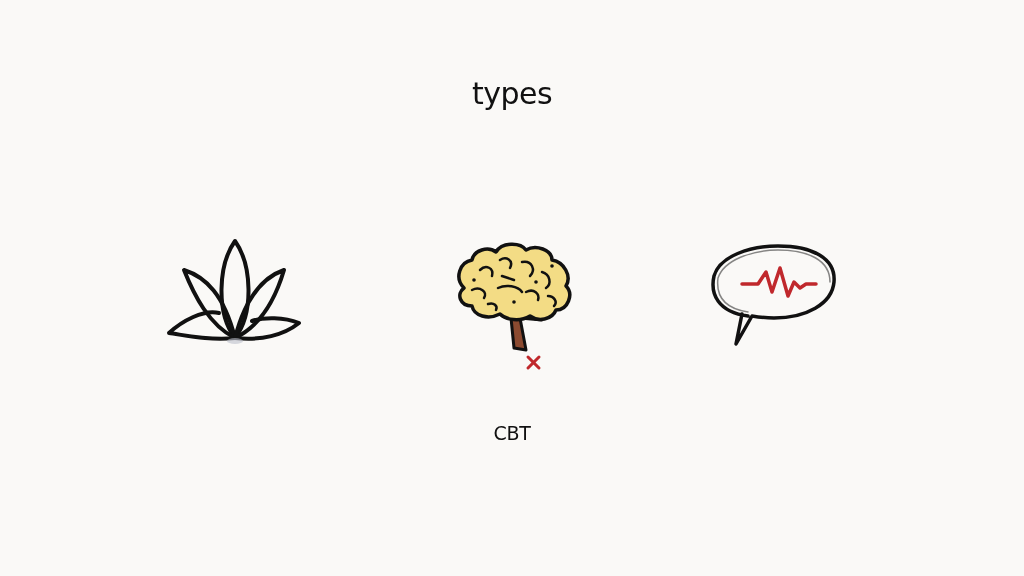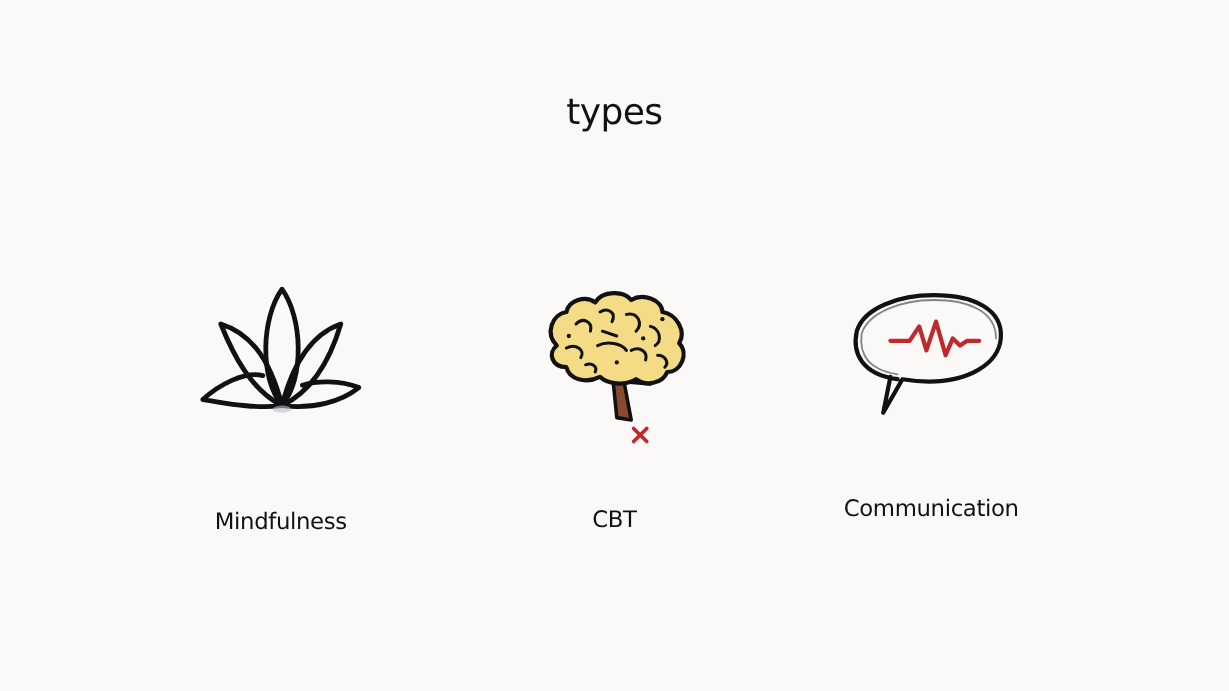--- a/index.html
+++ b/index.html
@@ -60,21 +60,20 @@
       <path d="M111 103 C85 90 70 60 60 35 C82 42 100 60 111 103 Z"></path>
 
       <path d="M111 103 C122 60 140 42 160 35 C152 62 138 90 111 103 Z"></path>
 
       <path d="M111 103 C85 106 60 100 45 98 C58 86 80 74 95 78"></path>
 
       <path d="M111 103 C137 106 160 100 175 88 C160 82 140 82 128 86"></path>
     </g>
     <ellipse cx="111" cy="106" rx="8" ry="3" fill="#bcc0cc" opacity="0.6"></ellipse>
   </svg>
-  <div class="label" style="top:193px;">Mindfulness</div>
 </div>
 
 <div class="item" style="left:402px; top:230px; height:220px;">
   <svg class="icon" width="220" height="150" viewBox="0 0 220 150" style="left:0;top:0;">
 
     <path d="M108 78 L112 118 L124 120 L118 88 L140 90 L142 82 Z" fill="#8b4a30" stroke="#111" stroke-width="3" stroke-linejoin="round"></path>
 
     <path d="M62 58 C52 48 58 32 70 30 C72 20 86 16 94 22 C100 12 118 12 124 20 C134 14 150 20 150 30 C162 32 170 46 164 56 C172 64 166 80 154 80 C150 90 136 92 128 86 C118 92 104 90 98 84 C86 90 72 86 70 76 C58 76 54 64 62 58 Z" fill="#f3dc85" stroke="#111" stroke-width="3.5" stroke-linejoin="round"></path>
 
     <g fill="none" stroke="#111" stroke-width="2.5" stroke-linecap="round">
@@ -107,15 +106,14 @@
 
 <div class="item" style="left:666px; top:230px; height:240px;">
   <svg class="icon" width="220" height="130" viewBox="0 0 220 130" style="left:0;top:0;">
     <g fill="none" stroke="#111" stroke-width="3.5" stroke-linejoin="round" stroke-linecap="round">
       <path d="M82 86 C52 82 44 64 48 46 C54 26 84 16 112 16 C146 16 170 28 168 52 C166 74 140 88 108 88 C100 88 92 87 86 86 L70 114 L76 84"></path>
       <path d="M82 82 C56 78 50 64 52 48 C58 30 86 20 112 20 C142 20 164 30 164 52" stroke-width="1.5" opacity="0.5"></path>
     </g>
     <path d="M76 54 L92 54 L100 42 L106 62 L114 38 L122 66 L128 52 L134 58 L140 54 L150 54" fill="none" stroke="#c0282c" stroke-width="3.5" stroke-linejoin="round" stroke-linecap="round"></path>
   </svg>
   <div class="label" style="top:182px;">
-    <div>Communication</div>
   </div>
 </div>
 
 </body></html>

